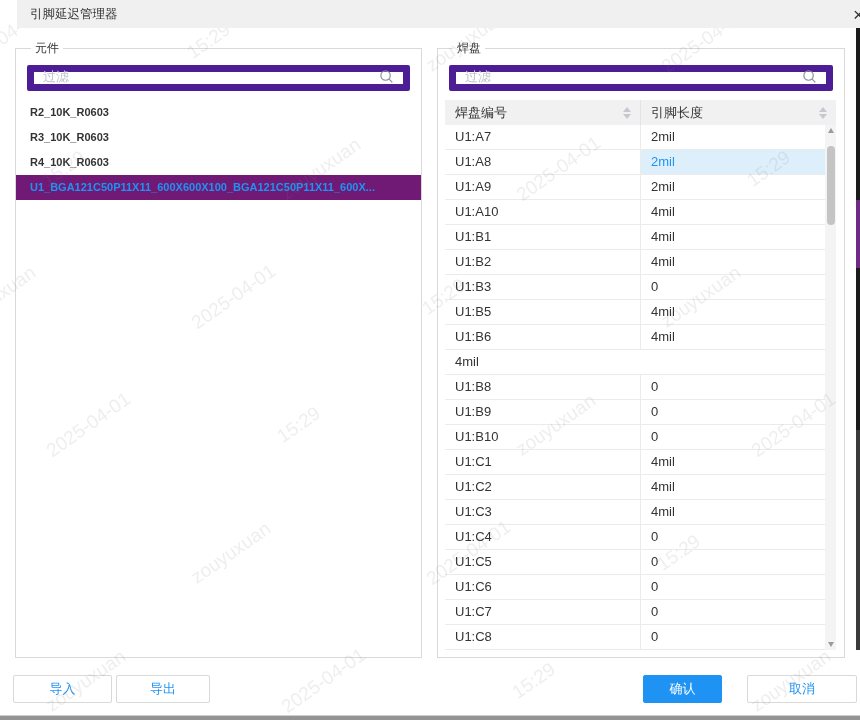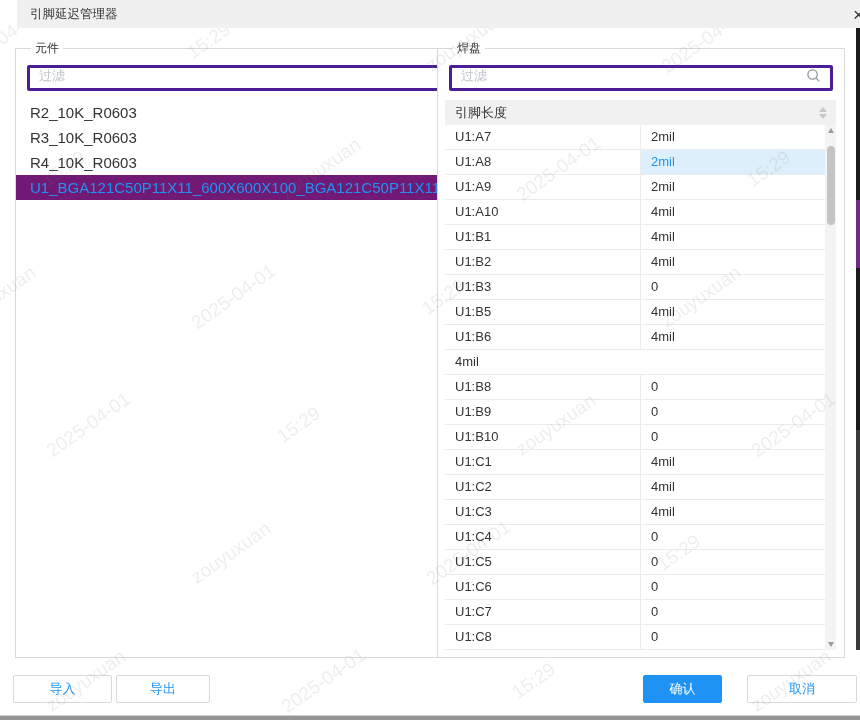--- a/index.html
+++ b/index.html
@@ -14,31 +14,31 @@
   .titlebar .title { font-size: 12.5px; color: #333; }
   .close-btn { font-size: 19px; line-height: 19px; color: #333; cursor: pointer; font-weight: 400; }
 
   
   fieldset { position: absolute; border: 1px solid #d9d9d9; background: #fff; padding: 0 11px; }
   fieldset legend { font-size: 12px; color: #333; padding: 0 4px; margin-left: 4px; }
   .panel-components { left: 15px; top: 40px; width: 407px; height: 618px; }
   .panel-pads      { left: 437px; top: 40px; width: 408px; height: 618px; }
 
   
-  .filter-box { margin-top: 8px; height: 26px; border: 3px solid #4c1d95; border-radius: 2px;
-    display: flex; align-items: flex-start; padding: 0 9px; background: #fff; }
+  .filter-box { margin-top: 8px; height: 26px; border: 7px solid #4c1d95; border-radius: 2px;
+    display: flex; align-items: flex-end; padding: 0 9px; background: #fff; }
   .filter-box input { flex: 1; border: none; outline: none; font-size: 13px; color: #333;
     font-family: "Liberation Sans", "DejaVu Sans", sans-serif; background: transparent; }
   .filter-box input::placeholder { color: #c0c4cc; }
   .search-icon { width: 15px; height: 15px; flex: 0 0 auto; }
 
   
   .component-list { margin: 9px -11px 0 -11px; }
-  .list-item { height: 25px; line-height: 25px; font-size: 15px; color: #333;
-    padding: 0 14px; white-space: nowrap; overflow: hidden; cursor: pointer; }
+  .list-item { height: 25px; line-height: 25px; font-size: 11px; color: #333;
+    padding: 0 14px; white-space: nowrap; overflow: hidden; cursor: pointer; font-weight: bold; }
   .list-item.selected { background: #701a75; color: #1e93f4; }
 
   
   .pad-table { position: relative; margin: 9px -3px 0 -4px; height: 550px; overflow: hidden; font-size: 13px; }
   .thead { display: flex; height: 25px; background: #f1f1f1; align-items: center; }
   .th { display: flex; align-items: center; height: 25px; }
   .th-label { flex: 1; padding-left: 10px; color: #333; }
   .th-1 { width: 196px; border-right: 1px solid #e4e4e4; }
   .th-2 { flex: 1; }
   .sort-group { display: flex; flex-direction: column; align-items: center; margin-right: 9px; cursor: pointer; }
@@ -143,20 +143,27 @@
     <div class="filter-box">
       <input type="text" placeholder="过滤" style="">
       <svg class="search-icon" viewBox="0 0 16 16">
         <circle cx="7" cy="7" r="5" fill="none" stroke="#8a8f99" stroke-width="1.3"></circle>
         <line x1="10.8" y1="10.8" x2="14.2" y2="14.2" stroke="#8a8f99" stroke-width="1.3"></line>
       </svg>
     </div>
 
     <div class="pad-table">
       <div class="thead">
+        <div class="th th-1">
+          <span class="th-label">焊盘编号</span>
+          <span class="sort-group">
+            <span class="caret-up"></span>
+            <span class="caret-down"></span>
+          </span>
+        </div>
         <div class="th th-2">
           <span class="th-label">引脚长度</span>
           <span class="sort-group">
             <span class="caret-up"></span>
             <span class="caret-down"></span>
           </span>
         </div>
       </div>
       <div class="tbody">
           <div class="tr">

